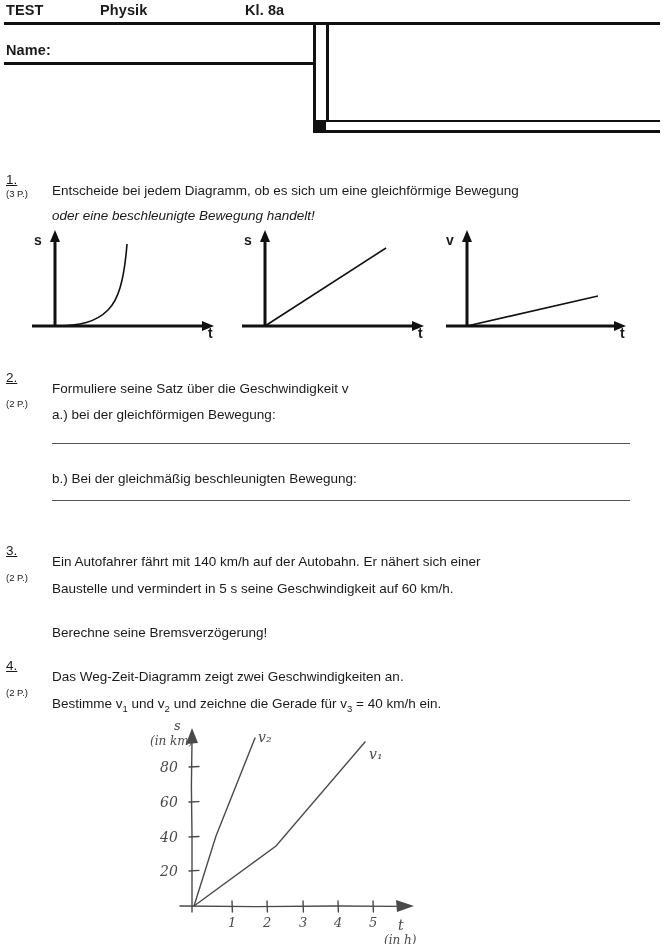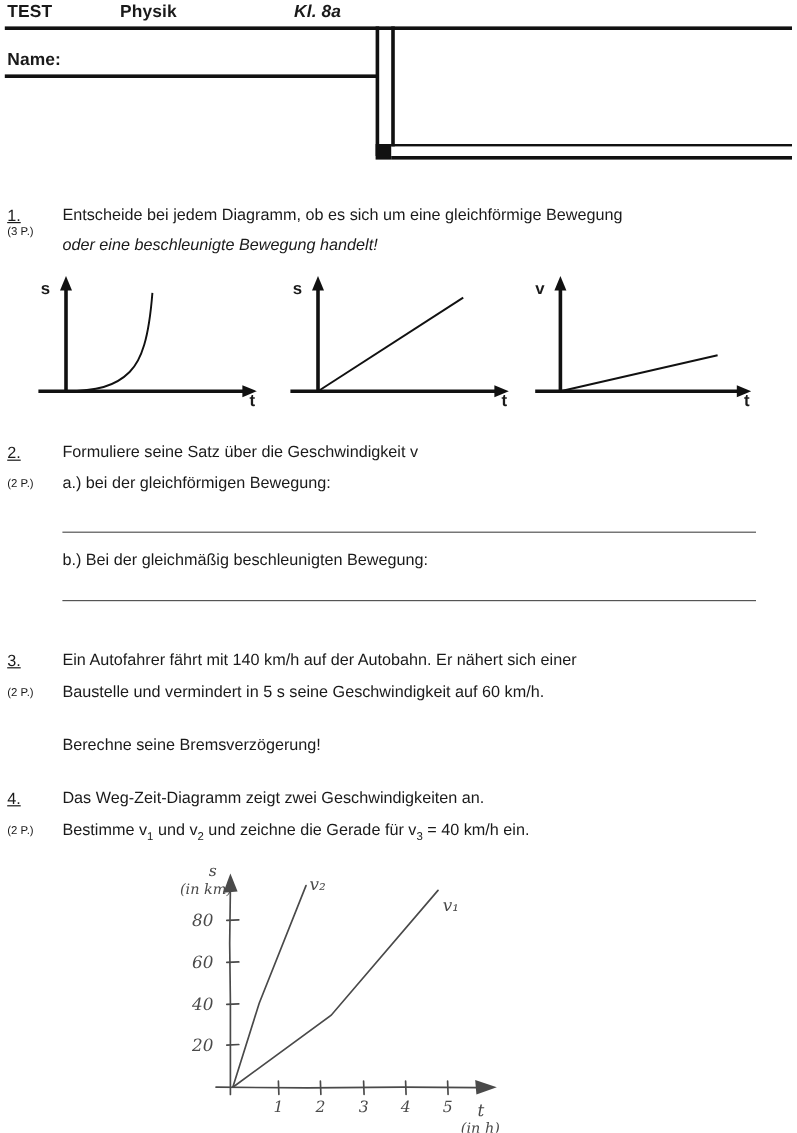--- a/index.html
+++ b/index.html
@@ -25,21 +25,21 @@
   }
   .hdr-text {
     position: absolute;
     font-weight: bold;
     font-size: 14.5px;
     letter-spacing: 0.1px;
     white-space: nowrap;
   }
   #hdr-test   { left: 6px;   top: 2px; }
   #hdr-fach   { left: 100px;  top: 2px; }
-  #hdr-klasse { left: 245px; top: 2px; font-style: italic; }
+  #hdr-klasse { left: 245px; top: 2px; }
   #hdr-name   { left: 6px;   top: 42px; }
 
   .rule-h {
     position: absolute;
     background: #111;
   }
   .rule-v {
     position: absolute;
     background: #111;
   }
@@ -68,20 +68,21 @@
   .q-pts {
     position: absolute;
     font-size: 9.5px;
     white-space: nowrap;
   }
   .q-line {
     position: absolute;
     font-size: 13.5px;
     white-space: nowrap;
     line-height: 1.0;
+    margin-top: 12px;
   }
   .ans-rule {
     position: absolute;
     height: 1px;
     background: #555;
   }
 
   
   #q1-num  { left: 6px;  top: 172px; }
   #q1-pts  { left: 6px;  top: 188px; }

